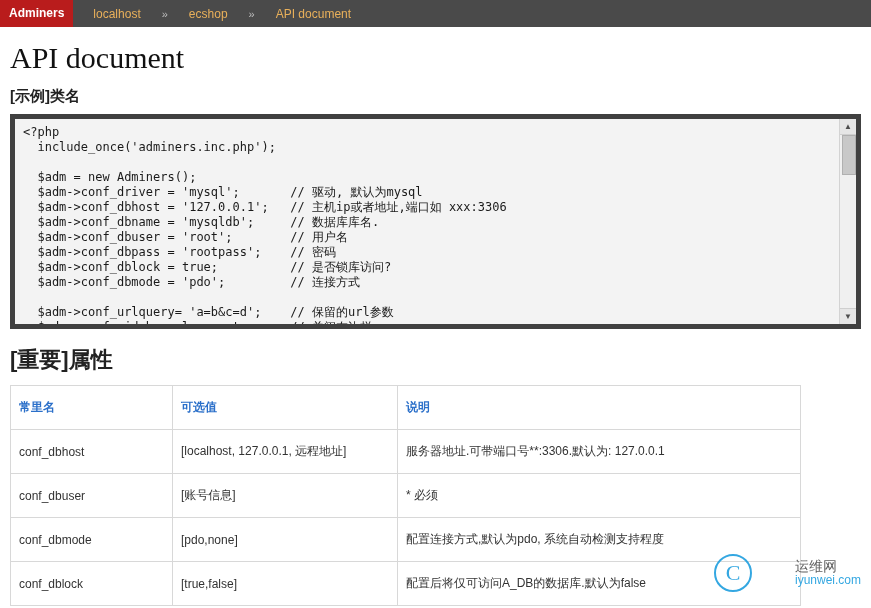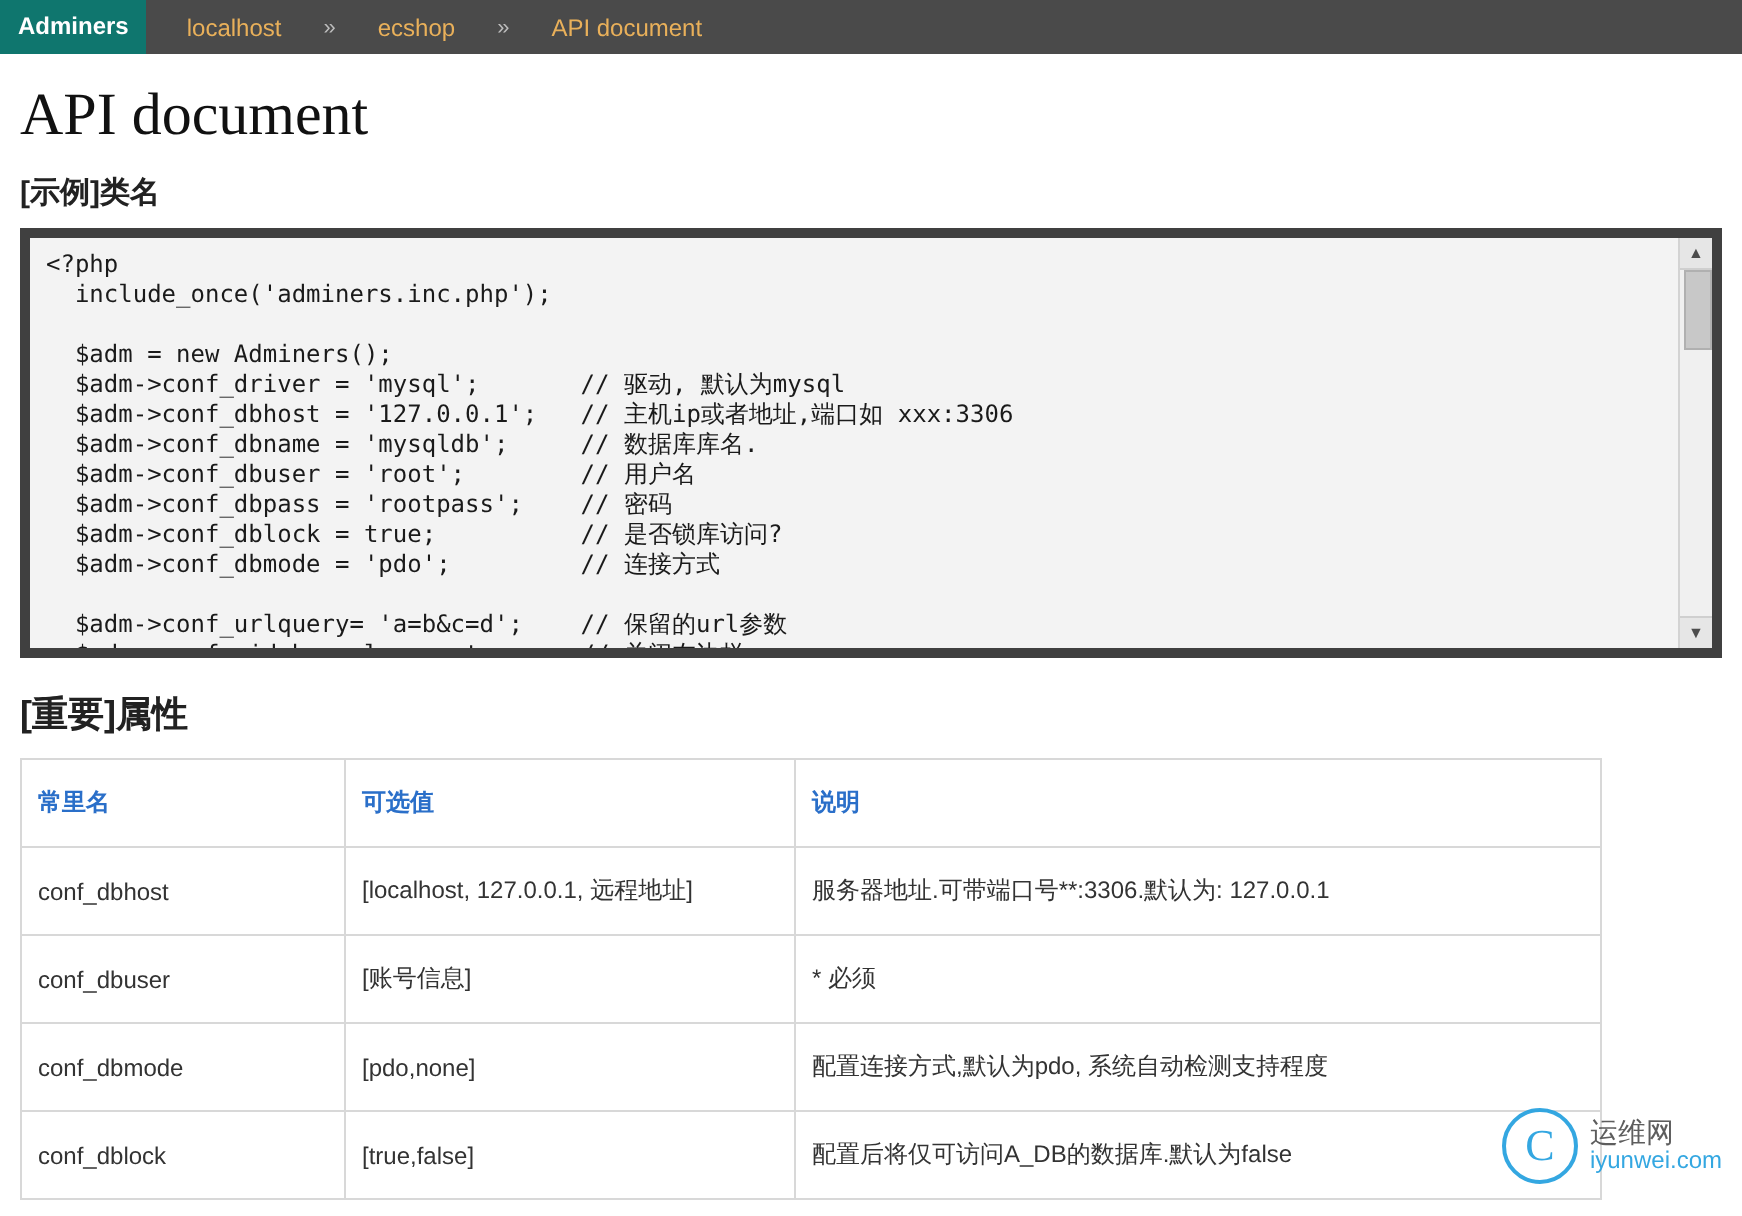--- a/index.html
+++ b/index.html
@@ -18,21 +18,21 @@
   
   .topbar {
     height: 27px;
     background: #4a4a4a;
     display: flex;
     align-items: center;
     font-size: 12px;
     color: #e8e8e8;
   }
   .topbar .brand {
-    background: #0f766e;
+    background: #b91c1c;
     color: #ffffff;
     font-weight: bold;
     height: 27px;
     line-height: 27px;
     padding: 0 9px;
     font-size: 12px;
   }
   .topbar .crumb {
     color: #e9b05a;
     padding: 0 20px;
@@ -56,21 +56,21 @@
     margin: 14px 0 12px 2px;
   }
   h2.section-title {
     font-family: "Liberation Sans", sans-serif;
     font-size: 15px;
     font-weight: bold;
     color: #222;
     margin: 10px 0 8px 2px;
   }
   h2.section-title.big {
-    font-size: 18px;
+    font-size: 22px;
     margin-top: 16px;
     margin-bottom: 10px;
   }
 
   
   .code-wrap {
     position: relative;
     margin: 0 2px;
     border: 5px solid #404040;
     background: #f3f3f3;
@@ -172,20 +172,21 @@
     color: #2aa3e0;
     font-family: "Liberation Serif", serif;
     font-size: 22px;
     display: flex;
     align-items: center;
     justify-content: center;
     margin-right: 6px;
   }
   .wm-text {
     line-height: 1.15;
+    margin-left: 37px;
   }
   .wm-title {
     font-size: 14px;
     color: #555;
   }
   .wm-url {
     font-size: 12px;
     color: #2aa3e0;
   }
 </style>

